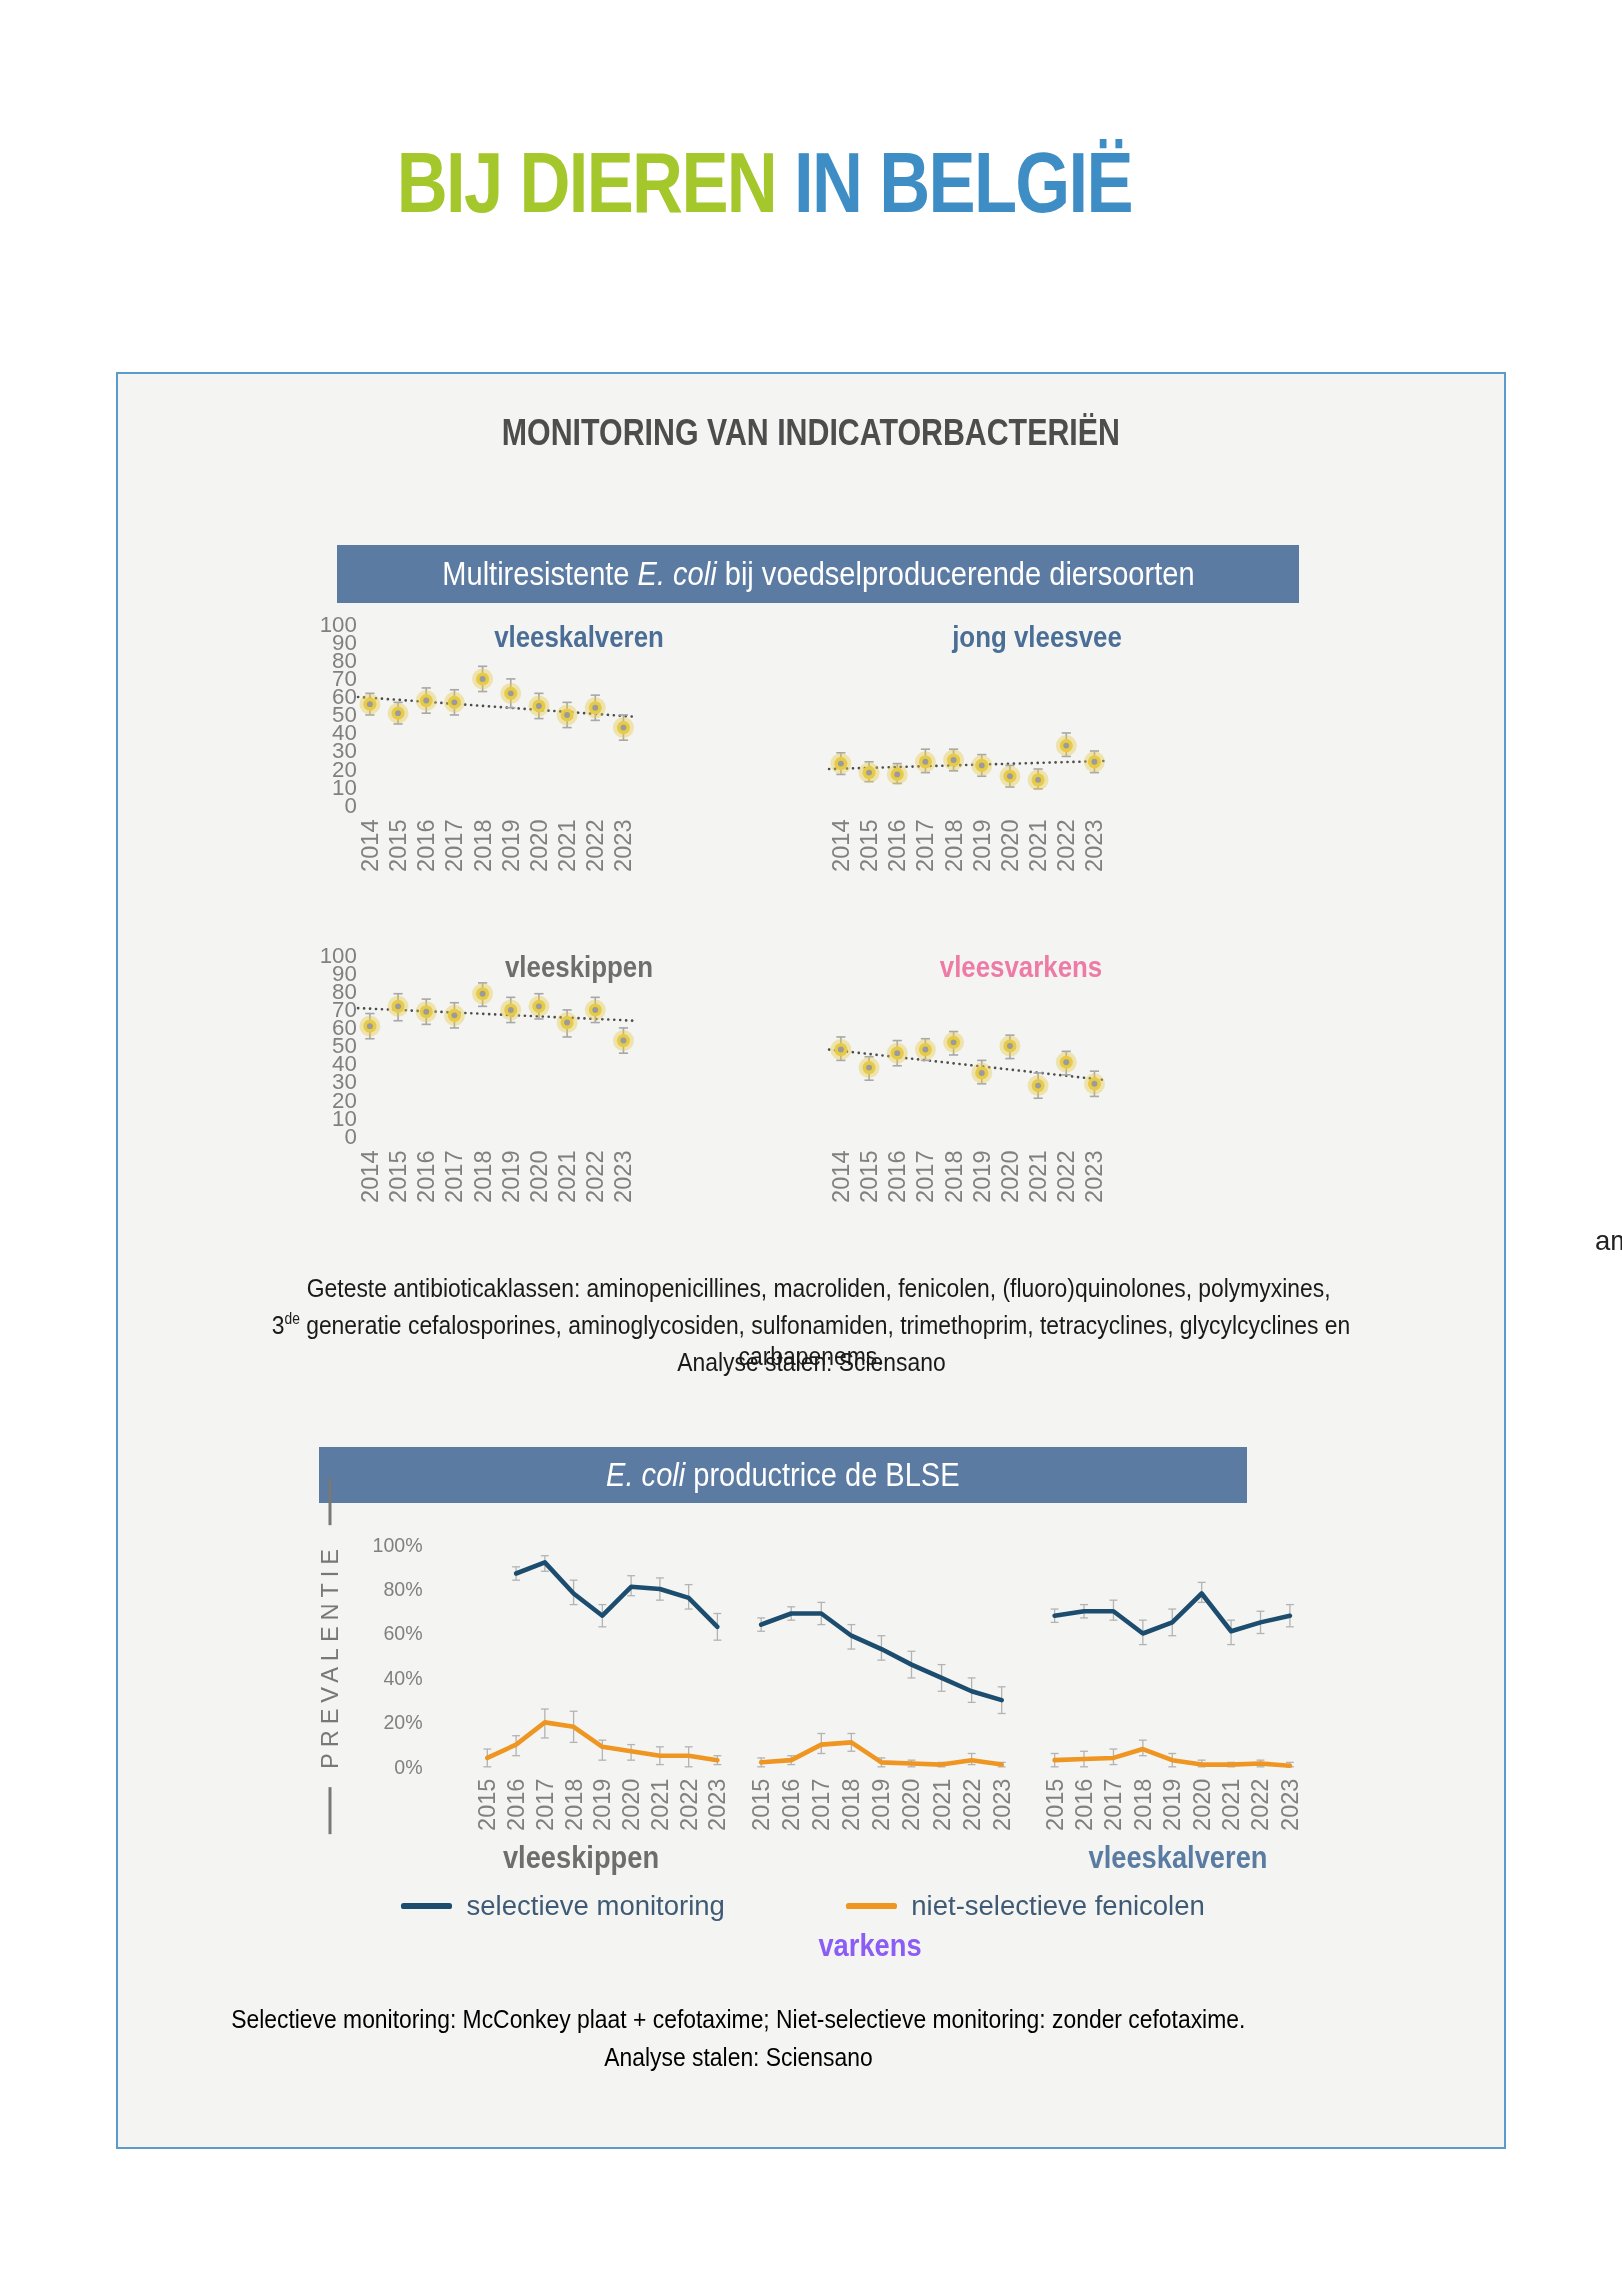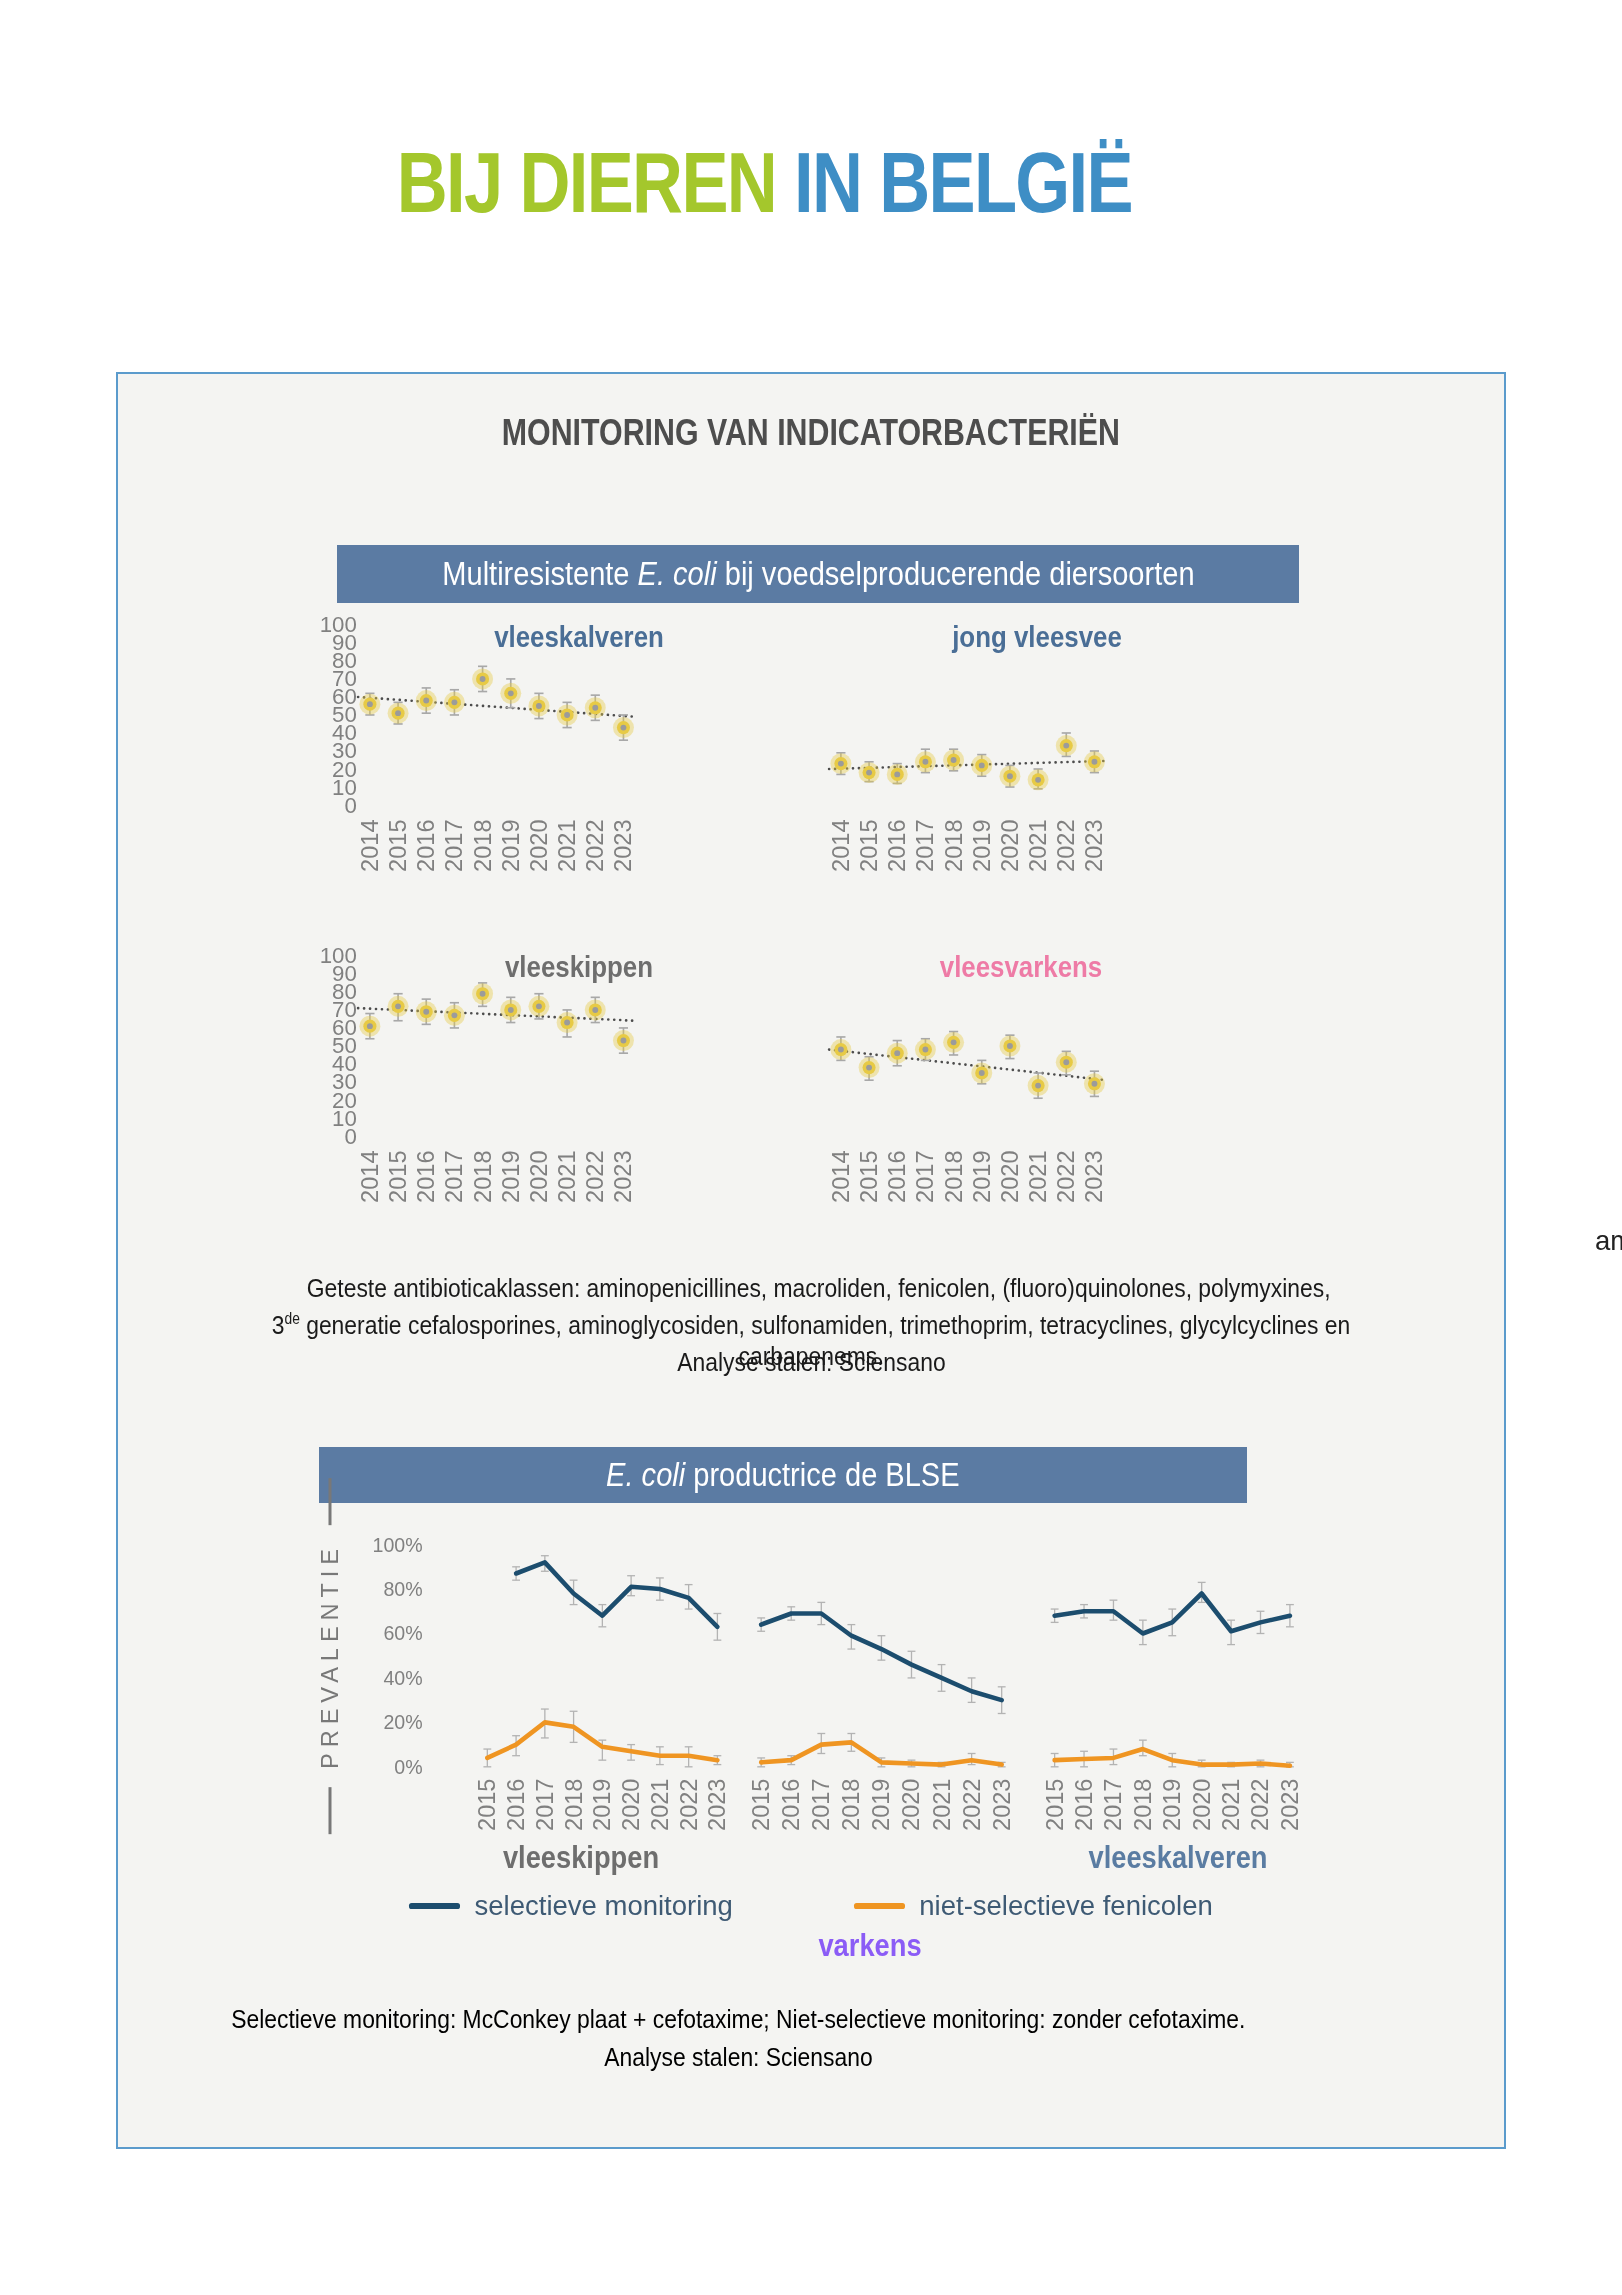--- a/index.html
+++ b/index.html
@@ -34,21 +34,21 @@
   .note sup{font-size:15.7px;}
 
   .prevalentie{left:330px;top:1656px;transform:translate(-50%,-50%) rotate(-90deg);
                color:#787878;font-size:23.6px;letter-spacing:5.9px;white-space:nowrap;
                display:flex;align-items:center;gap:18.3px;}
   .prevalentie .dash{display:inline-block;width:47px;height:2.6px;background:#787878;}
 
   .panel-label{position:absolute;transform:translateX(-50%);font-size:31px;font-weight:bold;
                white-space:nowrap;}
 
-  .legend{left:116px;top:1890px;width:1390px;display:flex;justify-content:center;
+  .legend{left:108px;top:1890px;width:1390px;display:flex;justify-content:center;
           gap:121px;align-items:center;}
   .legend-item{display:flex;align-items:center;gap:14.4px;}
   .legend-swatch{width:51px;height:5.2px;border-radius:2.6px;}
   .legend-label{font-size:27.5px;color:#3e5a74;}
 
   .footer{left:116px;width:1245px;text-align:center;font-size:26px;color:#000000;}
 
   .edge-fragment{left:1595px;top:1225px;font-size:27.5px;color:#222222;white-space:nowrap;}
 
   svg{position:absolute;overflow:visible;}

